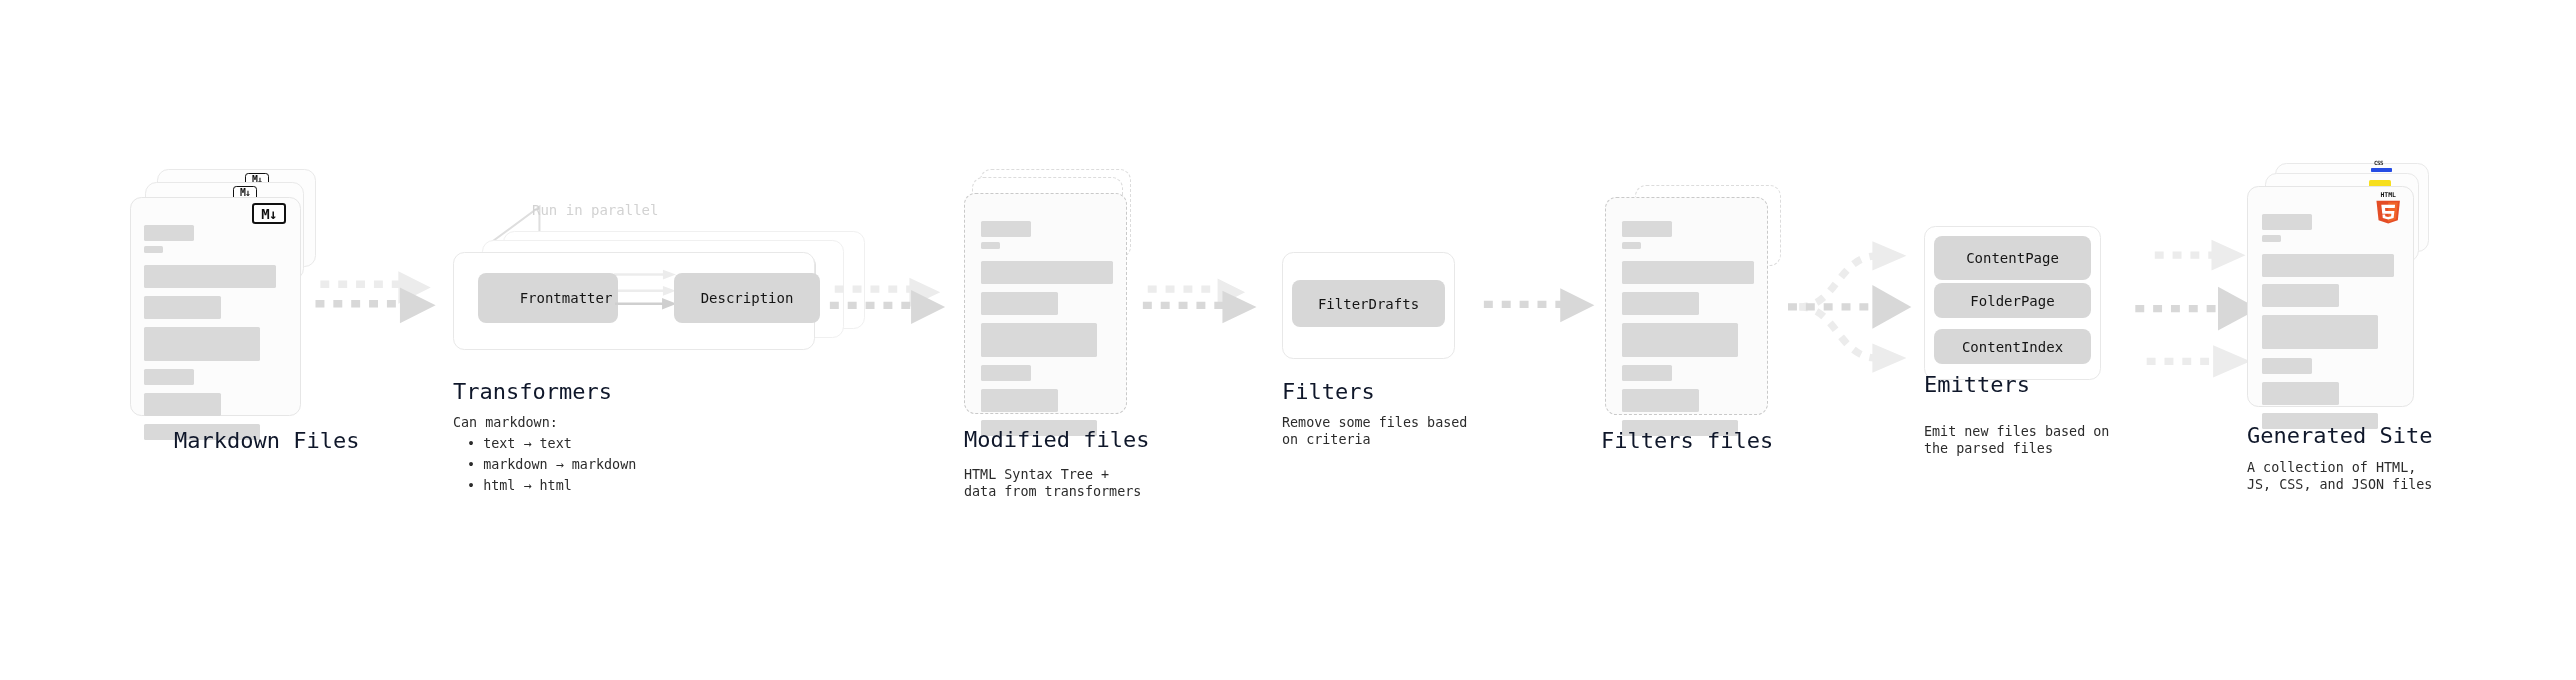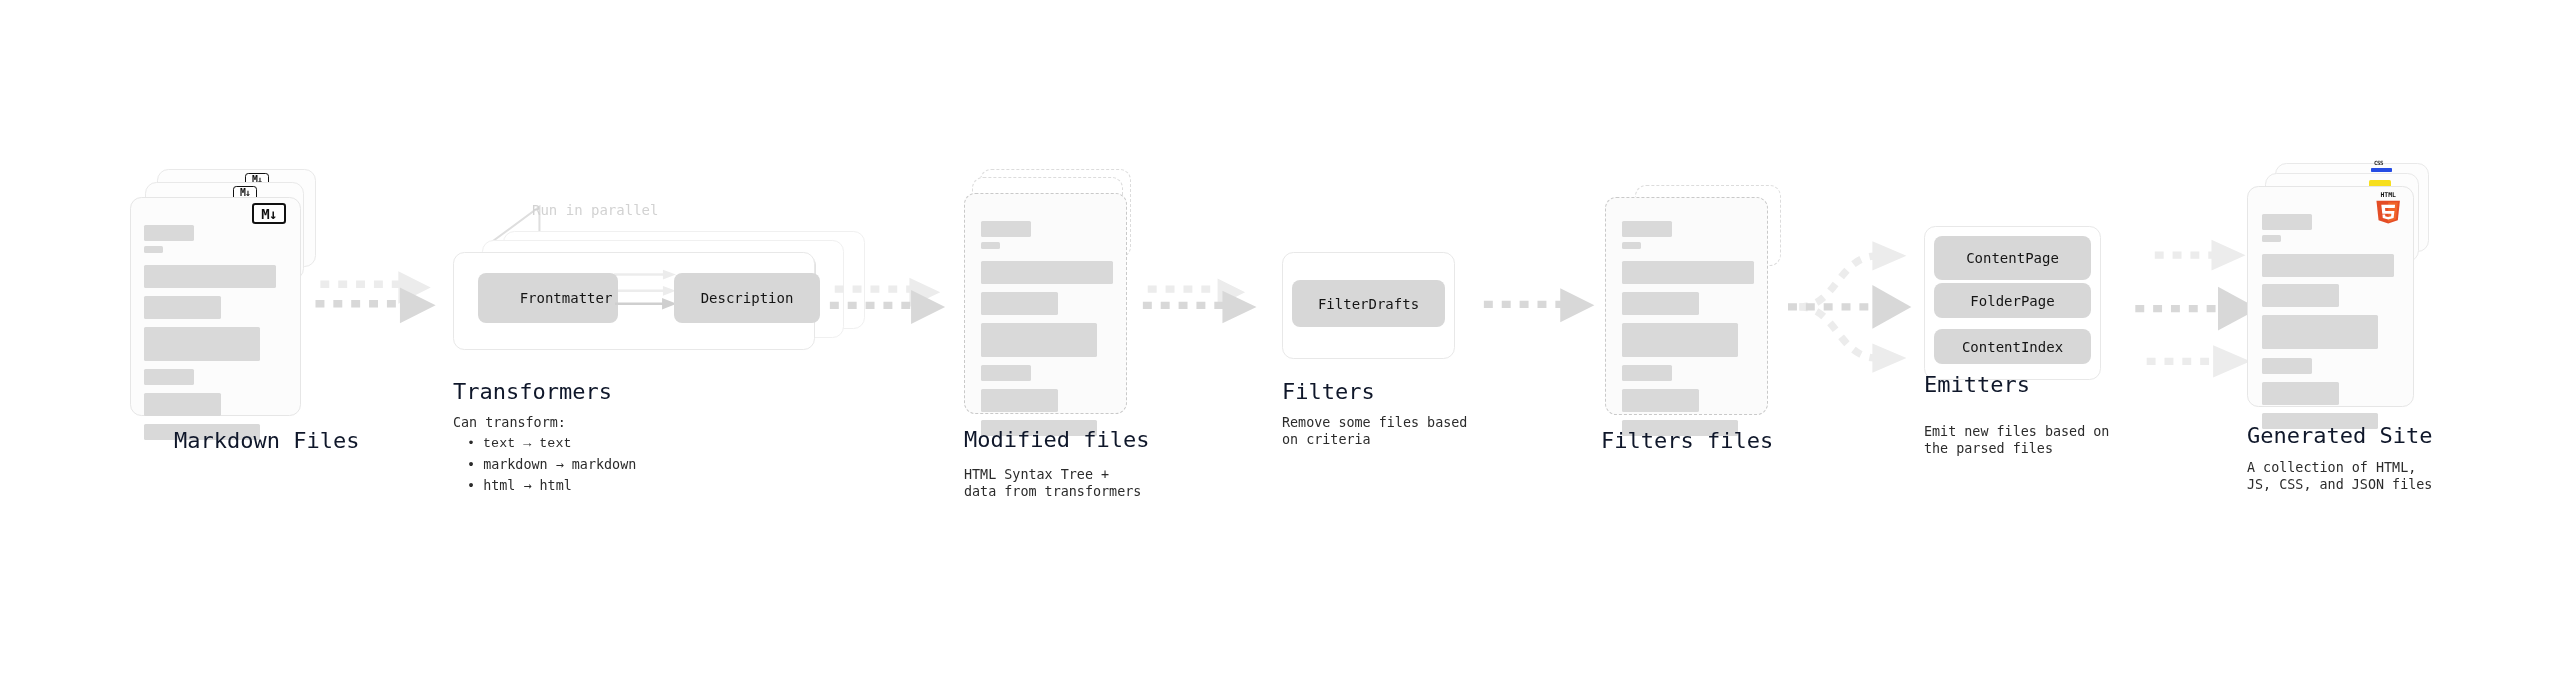--- a/index.html
+++ b/index.html
@@ -192,23 +192,23 @@
 
     <svg style="left:615px;top:294px;width:73px;height:19.5px;" viewBox="0 0 90 24" width="73" height="19.5">
       <line x1="0" y1="12" x2="62" y2="12" stroke="#cfcfcf" stroke-width="3"></line>
       <polygon points="58,5 76,12 58,19" fill="#cfcfcf"></polygon>
     </svg>
 
     <div class="pill" style="left:674px;top:273px;width:146px;height:50px;">Description</div>
 
     <div class="title" style="left:453px;top:379px;">Transformers</div>
 
-    <div class="subtitle" style="left:453px;top:414px;">Can transform:</div>
-
-    <div class="subtitle" style="left:467px;top:435px;font-family:Liberation Mono, monospace;">• <span>text → text</span></div>
+    <div class="subtitle" style="left:453px;top:414px;">Can markdown:</div>
+
+    <div class="subtitle" style="left:467px;top:435px;">• <span>text → text</span></div>
     <div class="subtitle" style="left:467px;top:456px;">• <span>markdown → markdown</span></div>
     <div class="subtitle" style="left:467px;top:477px;">• <span>html → html</span></div>
   </div>
 
   <svg style="left:825px;top:276px;width:138px;height:57px;" viewBox="0 0 170 70" width="138" height="57">
     <g stroke="#ececec" stroke-width="9" stroke-dasharray="11 11" fill="none">
       <line x1="12" y1="16" x2="112" y2="16"></line>
     </g>
     <polygon points="104,2 142,20 104,38" fill="#ececec"></polygon>
     <g stroke="#d8d8d8" stroke-width="9" stroke-dasharray="11 11" fill="none">

